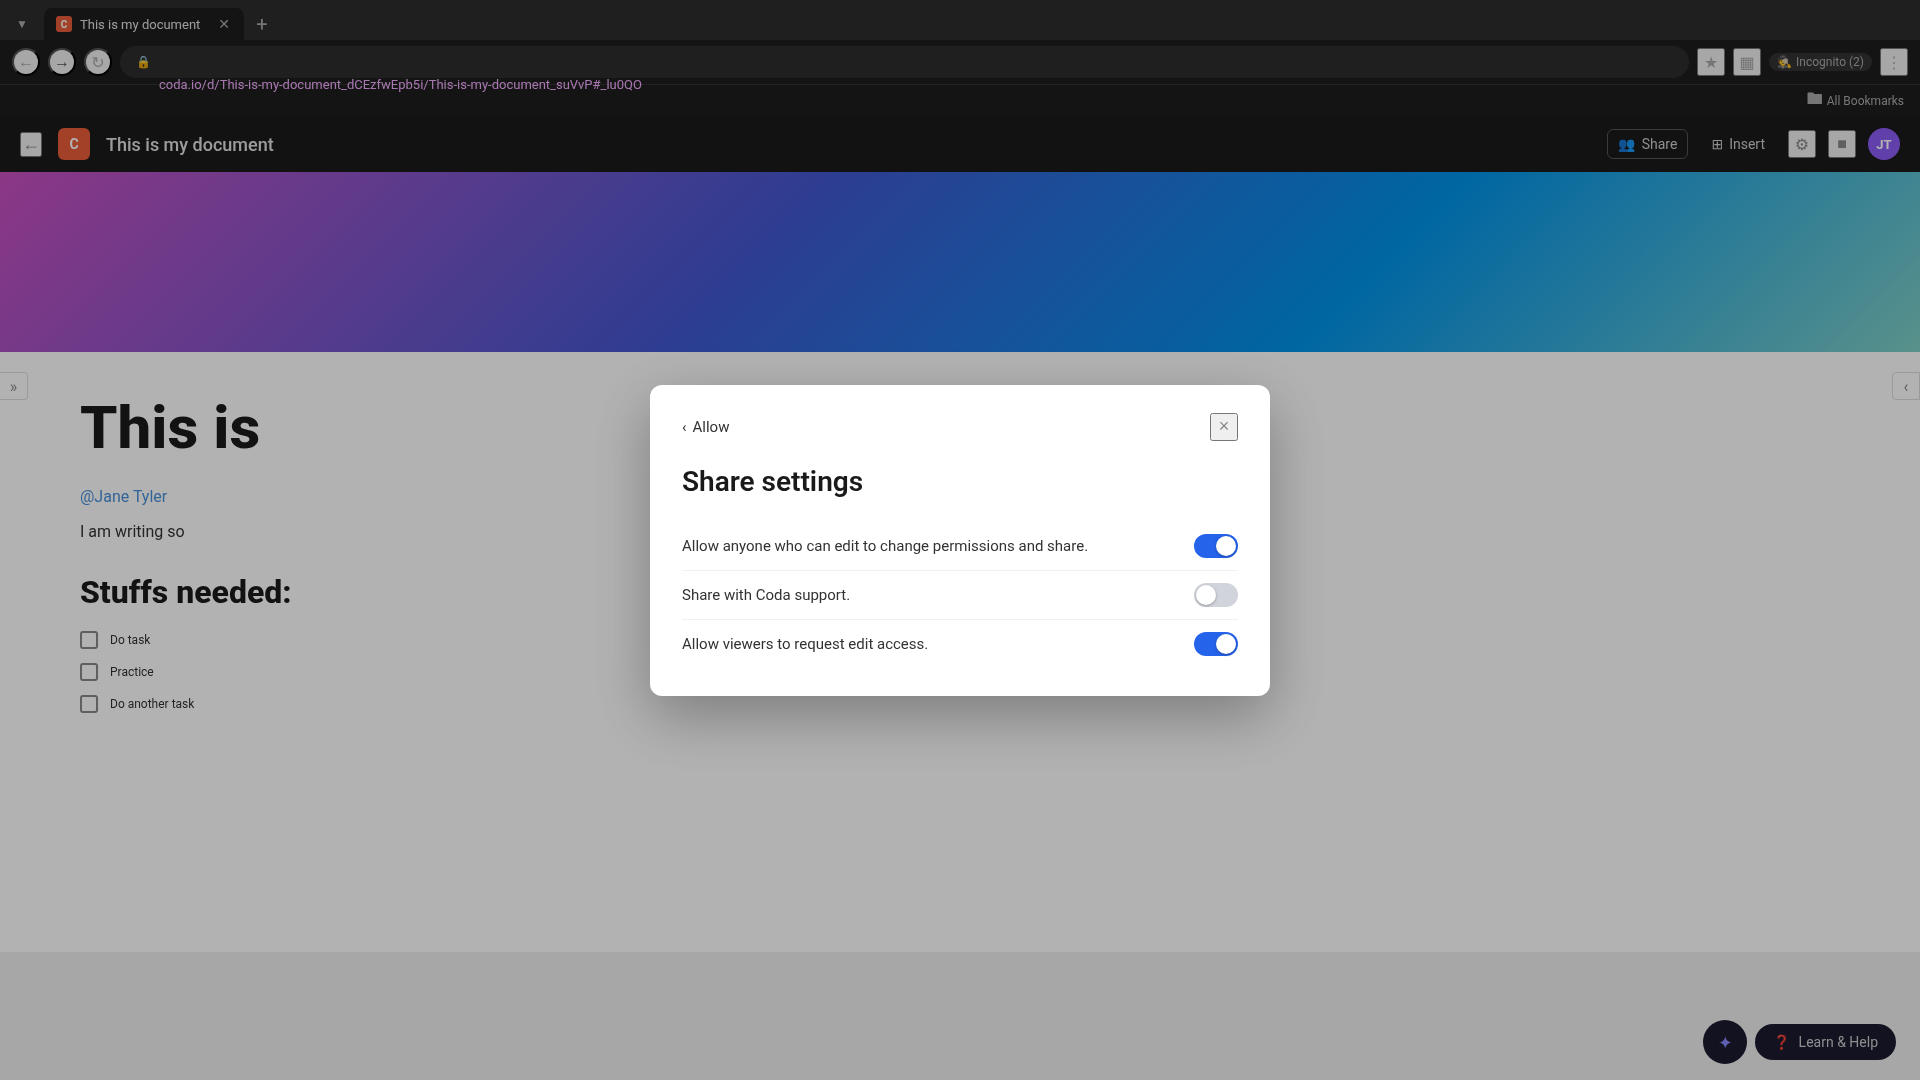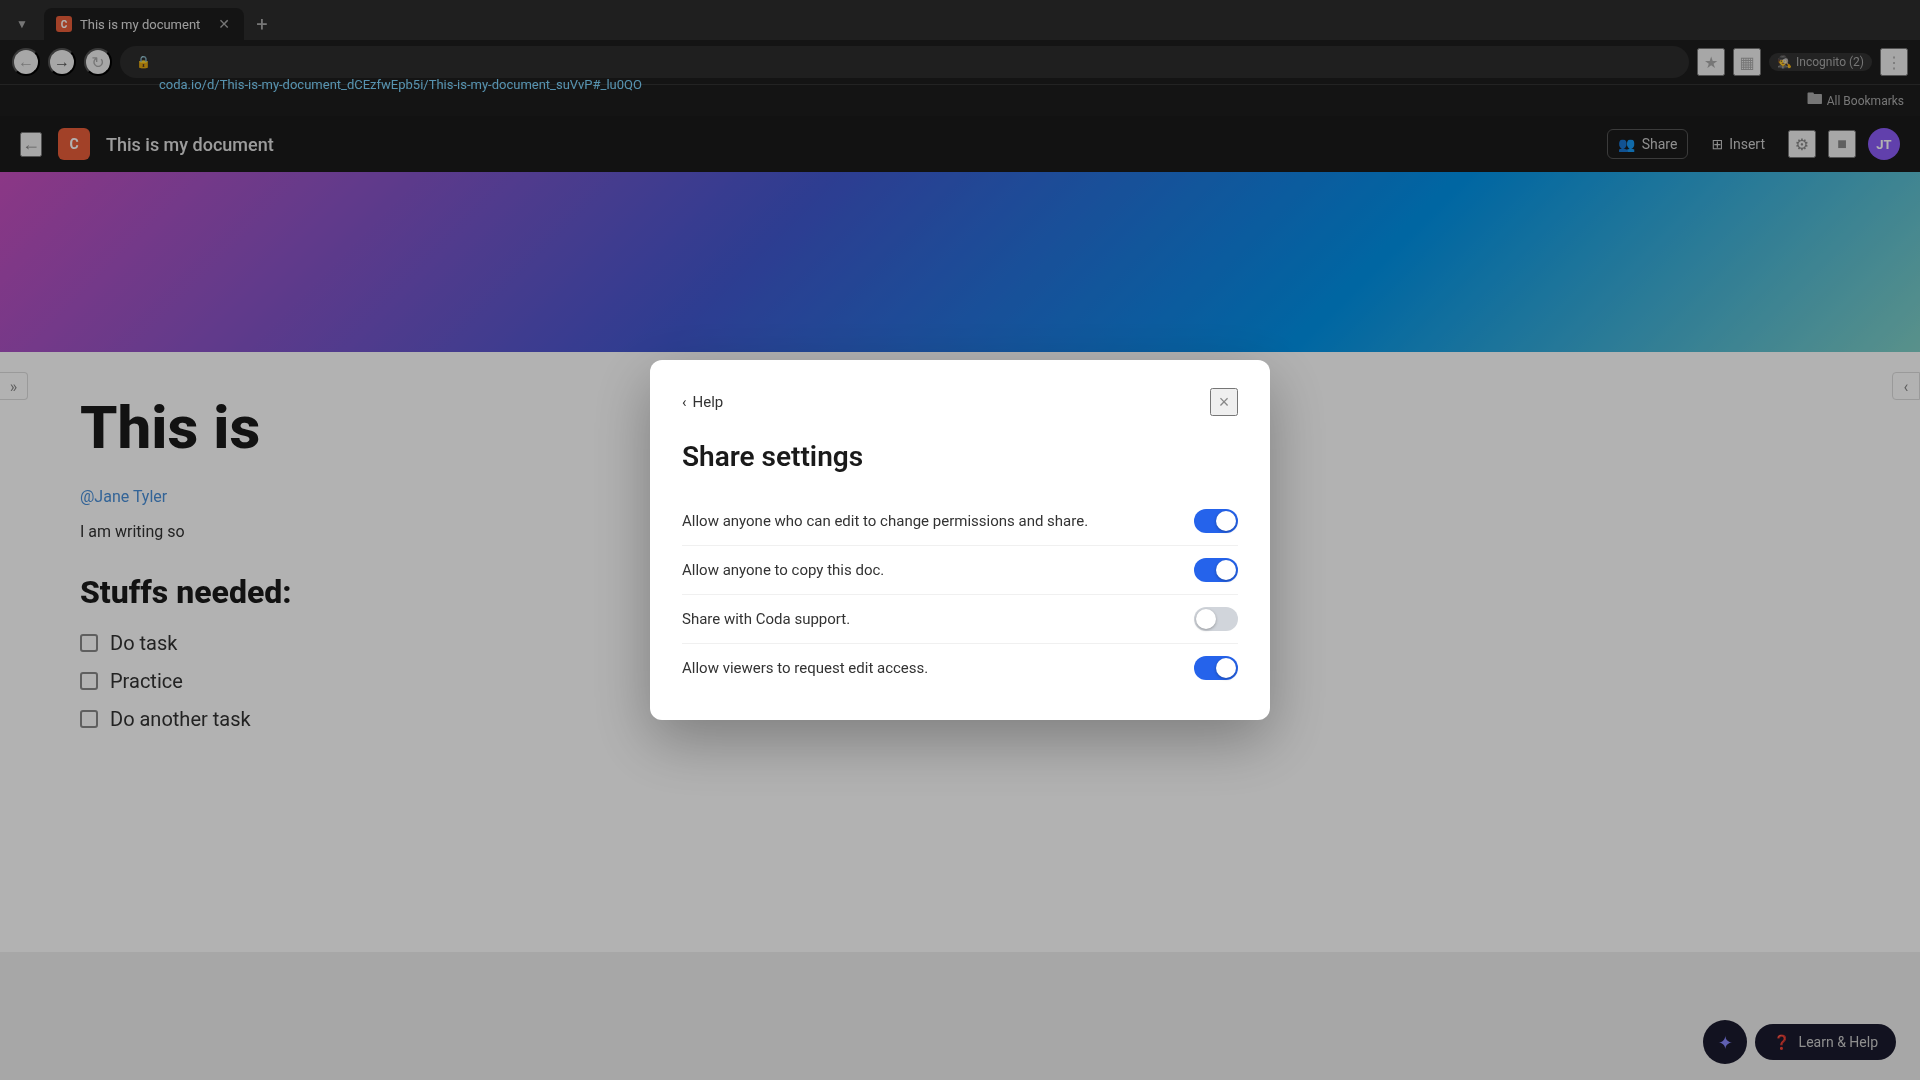--- a/index.html
+++ b/index.html
@@ -11,21 +11,21 @@
     .tab-title { color: #e0e0e0; font-size: 13px; flex: 1; overflow: hidden; text-overflow: ellipsis; white-space: nowrap; }
     .tab-close { color: #aaa; font-size: 14px; cursor: pointer; width: 16px; height: 16px; display: flex; align-items: center; justify-content: center; border-radius: 50%; }
     .tab-new { width: 28px; height: 28px; display: flex; align-items: center; justify-content: center; color: #aaa; font-size: 20px; cursor: pointer; margin-left: 4px; }
     .tab-dropdown { width: 28px; height: 28px; display: flex; align-items: center; justify-content: center; color: #aaa; font-size: 12px; cursor: pointer; margin-right: 8px; }
 
     .browser-toolbar { background: #1e1e1e; display: flex; align-items: center; padding: 6px 12px; gap: 8px; height: 44px; }
     .toolbar-nav-btn { width: 28px; height: 28px; display: flex; align-items: center; justify-content: center; color: #aaa; font-size: 16px; cursor: pointer; border-radius: 50%; }
     .toolbar-nav-btn.disabled { color: #555; cursor: default; }
     .address-bar { flex: 1; background: #2d2d2d; border-radius: 20px; padding: 4px 16px; display: flex; align-items: center; gap: 8px; height: 32px; }
     .address-bar-lock { color: #aaa; font-size: 12px; }
-    .address-bar-url { color: #7dd3fc; font-size: 13px; flex: 1; margin-top: 44px; }
+    .address-bar-url { color: #f0abfc; font-size: 13px; flex: 1; margin-top: 44px; }
     .toolbar-actions { display: flex; align-items: center; gap: 8px; }
     .toolbar-action-btn { width: 28px; height: 28px; display: flex; align-items: center; justify-content: center; color: #aaa; font-size: 16px; cursor: pointer; }
     .incognito-badge { background: #333; border-radius: 12px; padding: 2px 8px; color: #aaa; font-size: 12px; display: flex; align-items: center; gap: 4px; cursor: pointer; }
     .bookmarks-bar { background: #1e1e1e; border-top: 1px solid #333; padding: 4px 16px; display: flex; align-items: center; gap: 4px; height: 32px; justify-content: flex-end; }
     .bookmarks-item { color: #aaa; font-size: 12px; display: flex; align-items: center; gap: 4px; cursor: pointer; }
 
     
     .app-header { background: #1a1a1a; display: flex; align-items: center; padding: 0 20px; height: 56px; gap: 16px; }
     .app-back-btn { color: #888; font-size: 18px; cursor: pointer; }
     .app-doc-icon { width: 32px; height: 32px; background: #e85d3a; border-radius: 6px; display: flex; align-items: center; justify-content: center; color: white; font-size: 14px; font-weight: bold; }
@@ -41,21 +41,21 @@
     
     .main-area { display: flex; position: relative; background: #f5f5f5; min-height: 600px; }
     .sidebar-toggle-left { position: absolute; left: 0; top: 20px; width: 28px; height: 28px; display: flex; align-items: center; justify-content: center; color: #888; cursor: pointer; background: white; border-radius: 0 4px 4px 0; border: 1px solid #ddd; border-left: none; }
     .doc-content { flex: 1; padding: 40px 80px; background: white; min-height: 600px; }
     .doc-title { font-size: 60px; font-weight: 800; color: #1a1a1a; margin-bottom: 24px; }
     .doc-author { color: #4a90d9; font-size: 16px; margin-bottom: 16px; cursor: pointer; }
     .doc-text { color: #333; font-size: 16px; margin-bottom: 32px; }
     .doc-section-title { font-size: 32px; font-weight: 800; color: #1a1a1a; margin-bottom: 20px; }
     .checklist-item { display: flex; align-items: center; gap: 12px; margin-bottom: 14px; }
     .checkbox { width: 18px; height: 18px; border: 2px solid #888; border-radius: 3px; flex-shrink: 0; }
-    .checklist-label { font-size: 20px; color: #333; }
+    .checklist-label { font-size: 12px; color: #333; }
 
     
     .right-toggle { position: absolute; right: 0; top: 20px; width: 28px; height: 28px; display: flex; align-items: center; justify-content: center; color: #888; cursor: pointer; background: white; border-radius: 4px 0 0 4px; border: 1px solid #ddd; }
 
     
     .bottom-bar { position: fixed; bottom: 0; right: 0; display: flex; align-items: center; gap: 8px; padding: 16px 24px; }
     .ai-btn { width: 44px; height: 44px; background: #1a1a2e; border-radius: 50%; display: flex; align-items: center; justify-content: center; cursor: pointer; color: #8888ff; font-size: 18px; }
     .help-btn { display: flex; align-items: center; gap: 8px; background: #1a1a2e; border-radius: 24px; padding: 10px 18px; cursor: pointer; color: #ccc; font-size: 14px; }
 
     
@@ -166,43 +166,37 @@
   </div>
 
   <div class="right-toggle">‹</div>
 </div>
 
 <div class="modal-overlay">
   <div class="modal">
     <div class="modal-header">
       <div class="modal-back">
         <span>‹</span>
-        <span>Help</span>
+        <span>Allow</span>
       </div>
       <button class="modal-close">
         <span>×</span>
       </button>
     </div>
 
     <h2 class="modal-title">Share settings</h2>
 
     <div>
       <div class="settings-row">
         <span class="settings-label">Allow anyone who can edit to change permissions and share.</span>
         <div class="toggle on">
           <div class="toggle-knob"></div>
         </div>
       </div>
       <div class="settings-row">
-        <span class="settings-label">Allow anyone to copy this doc.</span>
-        <div class="toggle on">
-          <div class="toggle-knob"></div>
-        </div>
-      </div>
-      <div class="settings-row">
         <span class="settings-label">Share with Coda support.</span>
         <div class="toggle off">
           <div class="toggle-knob"></div>
         </div>
       </div>
       <div class="settings-row">
         <span class="settings-label">Allow viewers to request edit access.</span>
         <div class="toggle on">
           <div class="toggle-knob"></div>
         </div>

